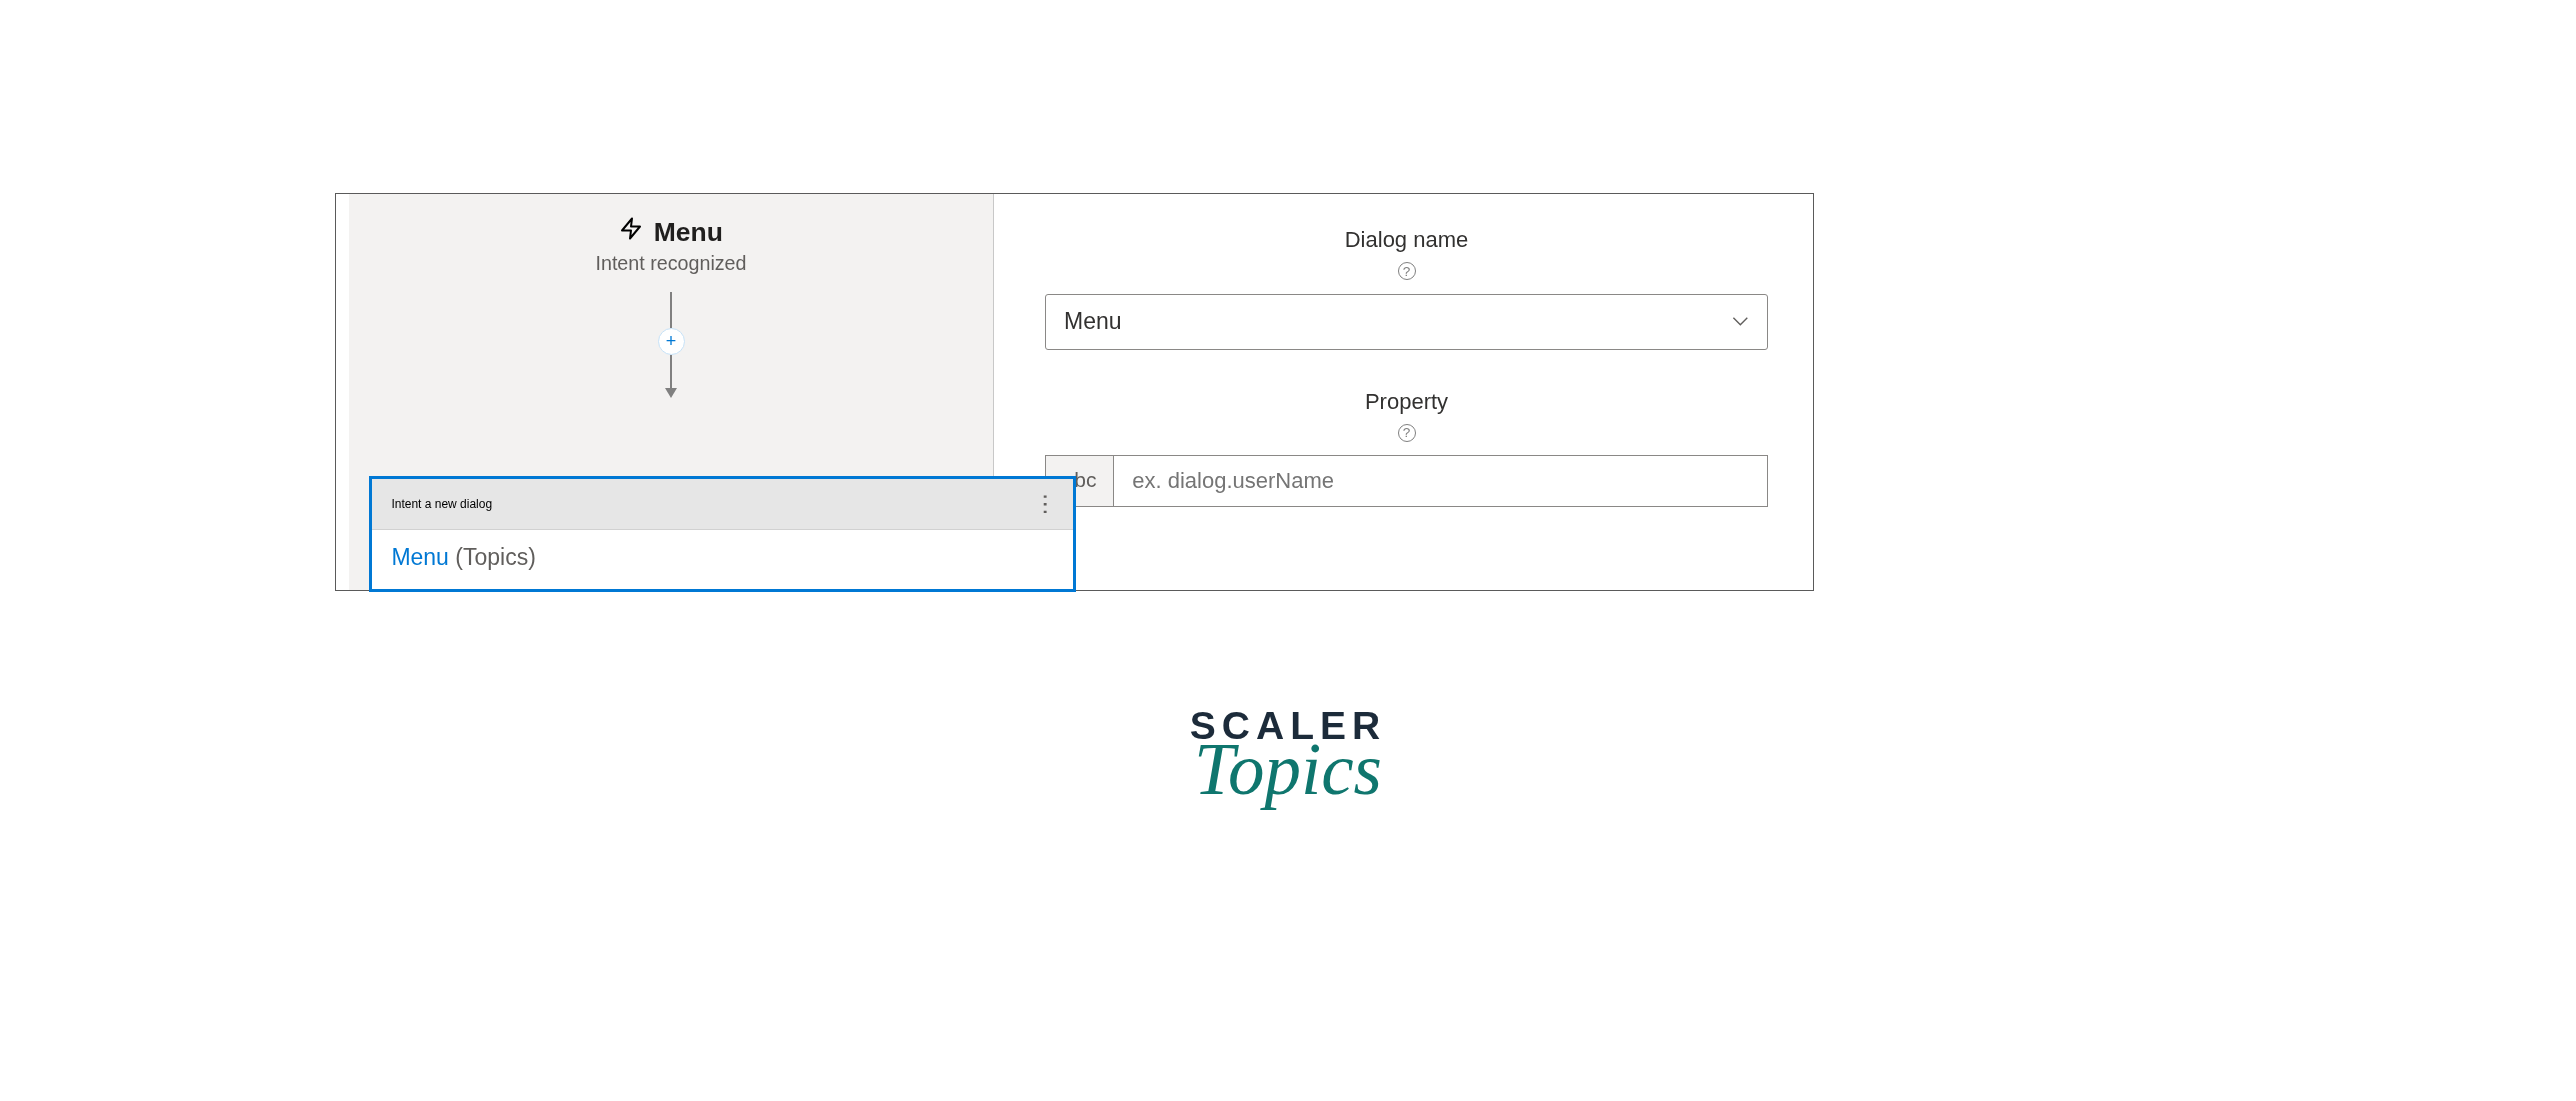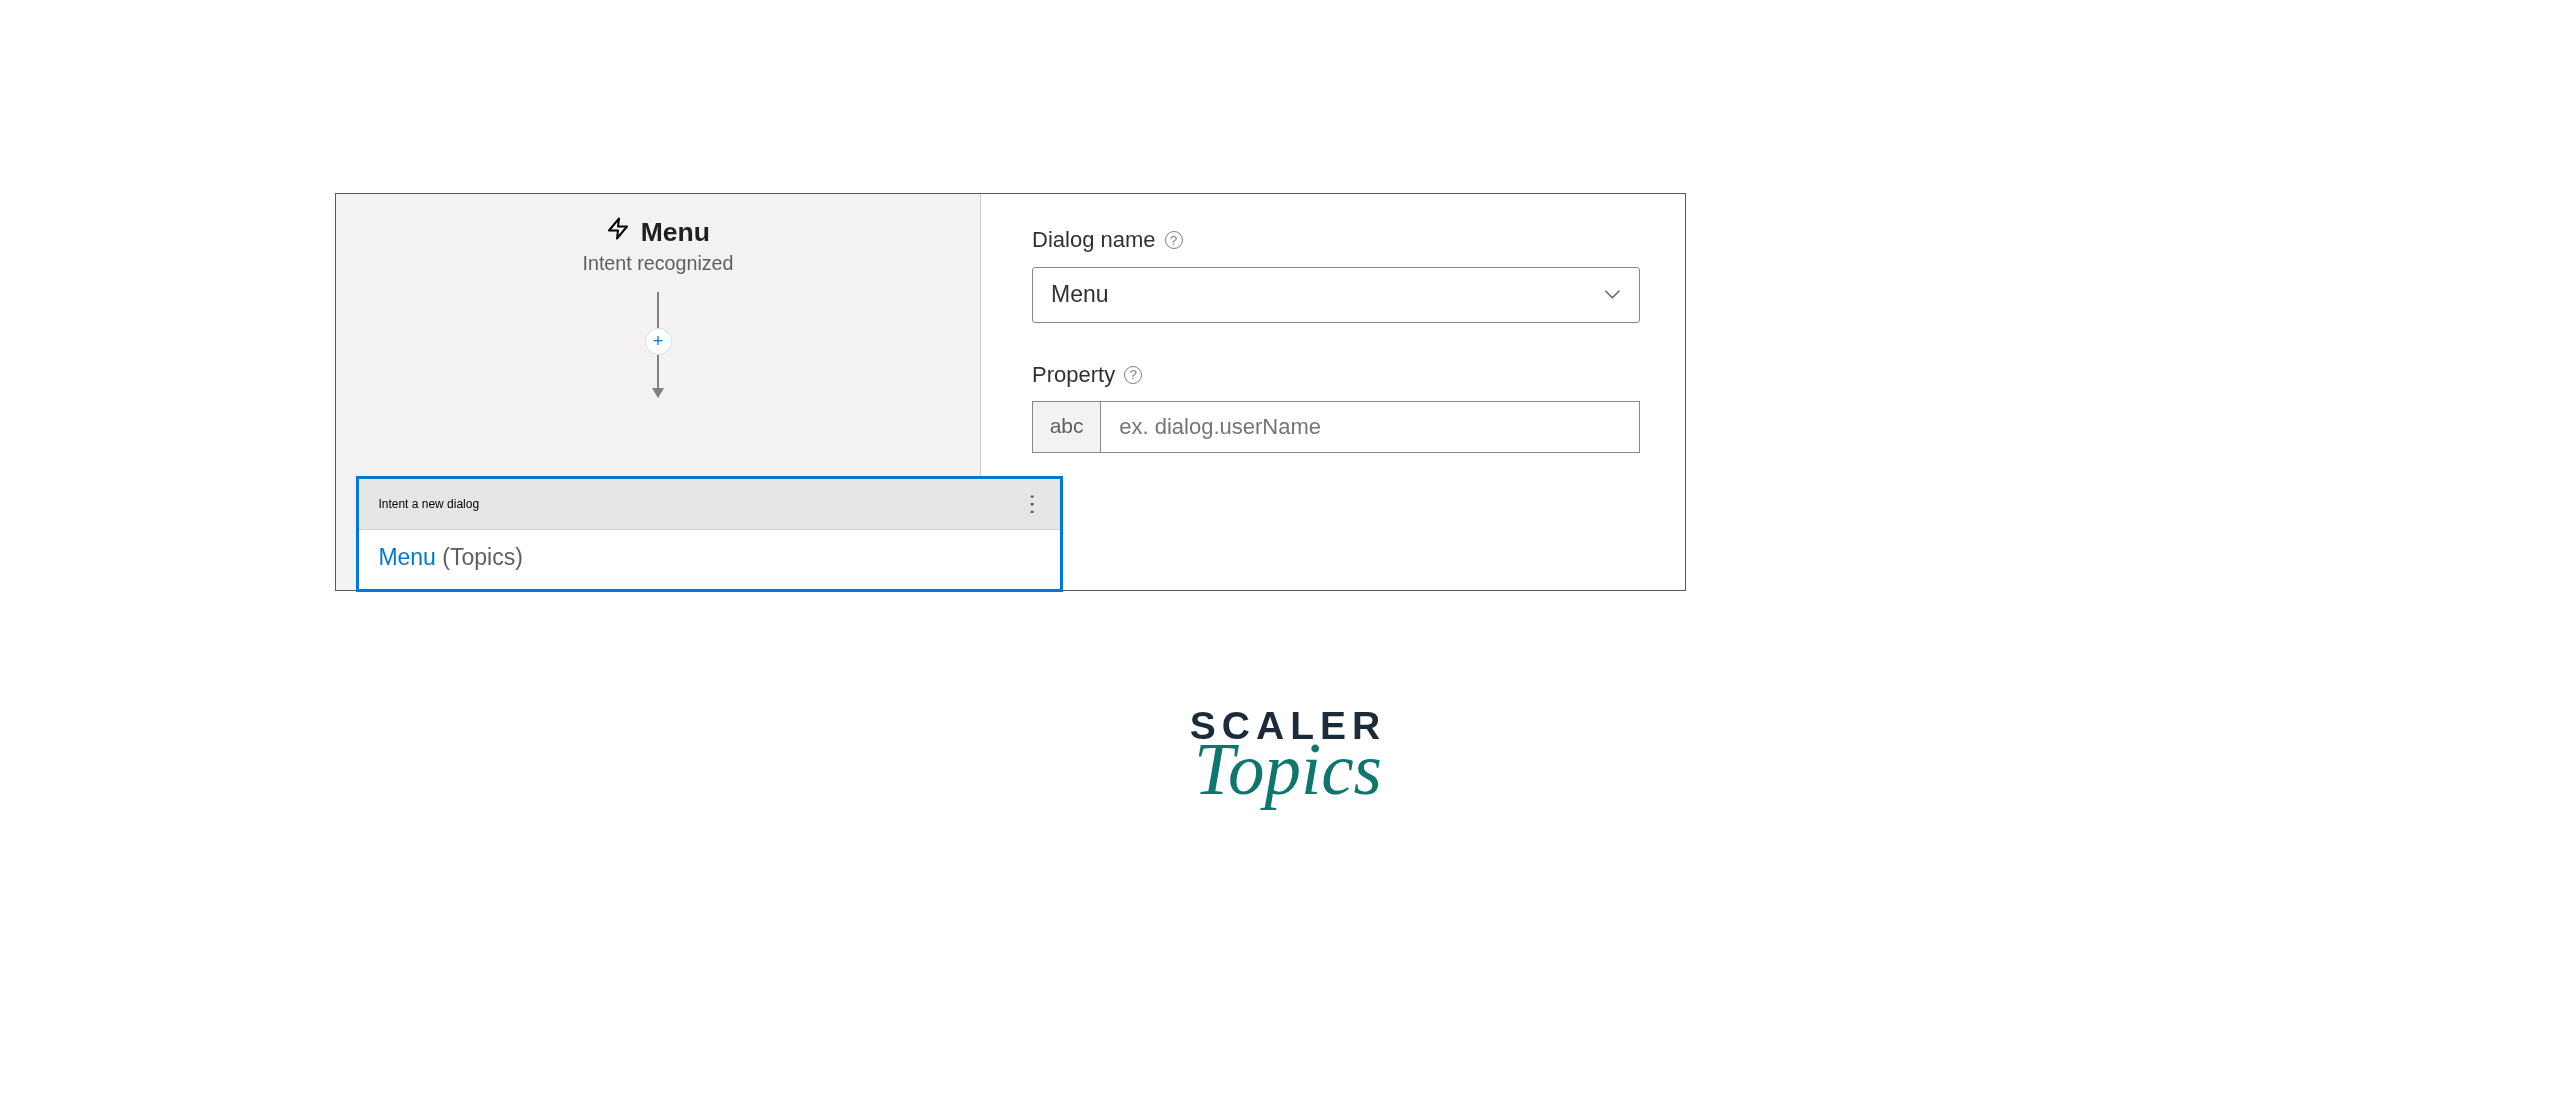--- a/index.html
+++ b/index.html
@@ -11,24 +11,25 @@
     font-family: "Segoe UI", -apple-system, sans-serif;
     background: #ffffff;
     width: 2576px;
     height: 1102px;
     position: relative;
   }
   .main-container {
     position: absolute;
     top: 193px;
     left: 335px;
-    width: 1351px;
+    width: 1479px;
     height: 398px;
     border: 1.5px solid #5a5a5a;
     display: flex;
+    padding-left: 13px;
   }
   .canvas-panel {
     width: 645px;
     background: #f3f2f1;
     border-right: 1.5px solid #c8c8c8;
     position: relative;
     display: flex;
     flex-direction: column;
     align-items: center;
     padding-top: 21px;
@@ -135,20 +136,21 @@
   .field-group {
     margin-bottom: 39px;
   }
   .field-label {
     font-size: 22px;
     color: #323130;
     display: flex;
     align-items: center;
     gap: 9px;
     margin-bottom: 13.6px;
+    flex-direction: column;
   }
   .help-icon {
     width: 18px;
     height: 18px;
     border: 1.5px solid #808080;
     border-radius: 50%;
     display: inline-flex;
     align-items: center;
     justify-content: center;
     font-size: 13.6px;

